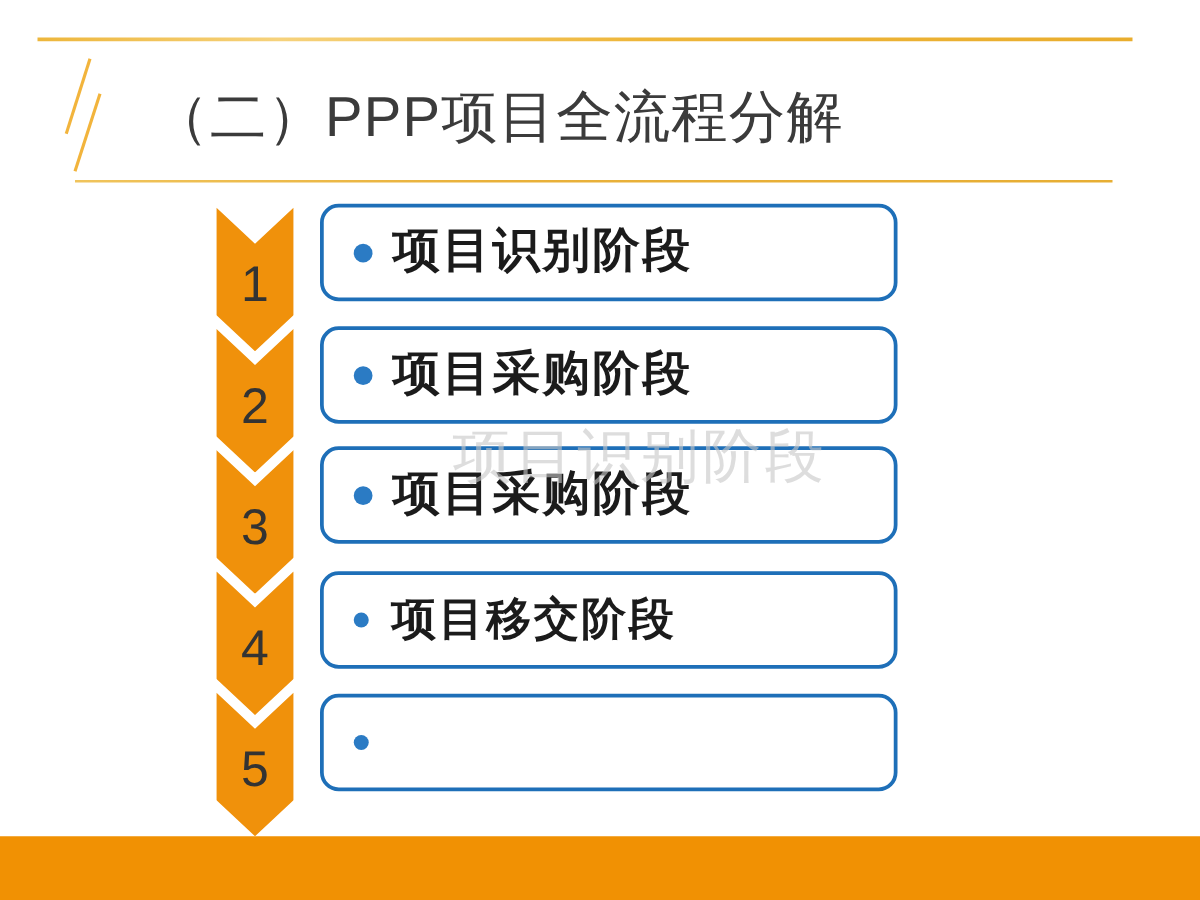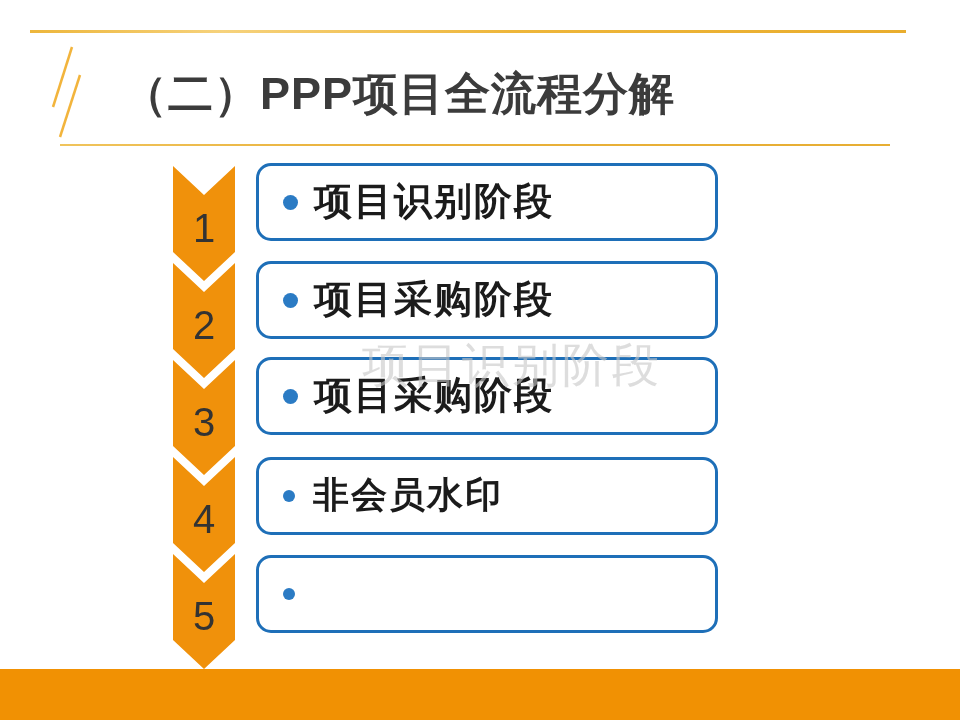--- a/index.html
+++ b/index.html
@@ -13,21 +13,21 @@
     background:linear-gradient(90deg,#edb63b 0%,#f6d27c 22%,#eeb63a 55%,#e9ad2d 100%);
   }
   .line-under-title{
     position:absolute;left:60px;top:144px;width:830px;height:2px;
     background:linear-gradient(90deg,#f0c45c 0%,#e9b13a 40%,#e7ae33 100%);
   }
   .slashes{position:absolute;left:0;top:0;pointer-events:none;}
   
   .title{
     position:absolute;left:122px;top:64px;
-    font-size:45px;font-weight:700;color:#3b3b3b;letter-spacing:1px;white-space:nowrap;
+    font-size:45px;font-weight:400;color:#3b3b3b;letter-spacing:1px;white-space:nowrap;
   }
   
   .seg{
     position:absolute;left:173px;width:62px;height:115px;background:#f0910b;
     clip-path:polygon(0 0,50% 29px,100% 0,100% 86px,50% 115px,0 86px);
   }
   .seg-num{
     position:absolute;top:40px;left:0;width:100%;text-align:center;
     font-size:40px;font-weight:400;color:#333333;line-height:1.1;
   }
@@ -97,21 +97,21 @@
   <div class="box" style="top:261px">
     <span class="dot"></span>
     <span class="label">项目采购阶段</span>
   </div>
   <div class="box" style="top:357px">
     <span class="dot"></span>
     <span class="label">项目采购阶段</span>
   </div>
   <div class="box small" style="top:457px">
     <span class="dot"></span>
-    <span class="label">非会员水印</span>
+    <span class="label">项目移交阶段</span>
   </div>
   <div class="box small" style="top:555px">
     <span class="dot"></span>
   </div>
 
   <div class="watermark">项目识别阶段</div>
 
   <div class="bottom-bar"></div>
 
 </div>

